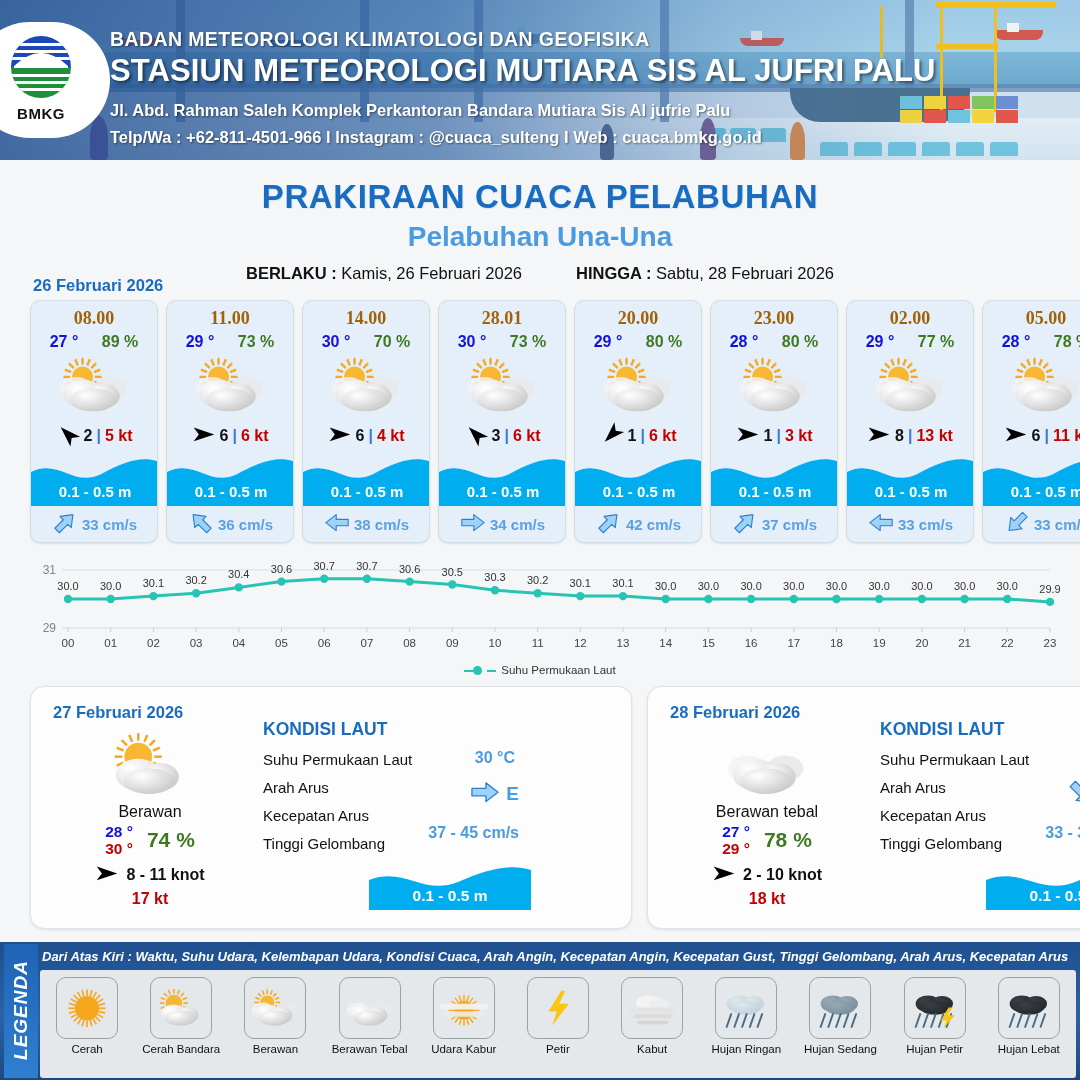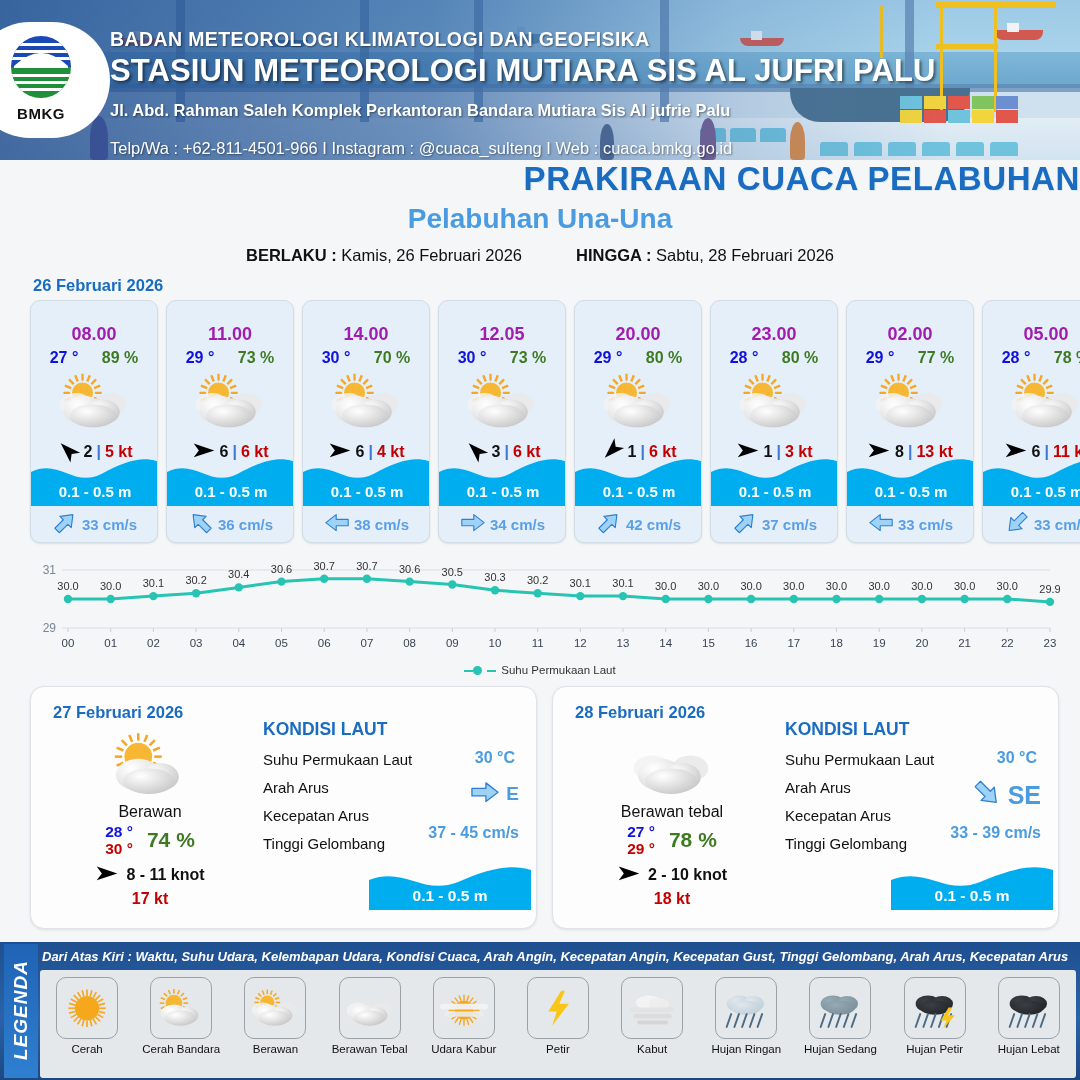--- a/index.html
+++ b/index.html
@@ -39,40 +39,40 @@
   .logo-badge { width:70px; height:70px; position:relative; }
   .logo-txt { font-size:15px; font-weight:bold; color:#111; letter-spacing:.5px; margin-top:1px; }
 
   .hdr-text { position:absolute; left:110px; top:28px; z-index:7; }
   .hdr-l1 { font-size:19.5px; font-weight:bold; color:#fff; letter-spacing:.4px;
             text-shadow:1px 1px 2px rgba(0,0,0,.45); }
   .hdr-l2 { font-size:31px; font-weight:bold; color:#fff; letter-spacing:.1px; margin-top:2px;
             text-shadow:2px 2px 3px rgba(0,0,0,.5); }
   .hdr-l3 { font-size:16.5px; font-weight:bold; color:#fff; margin-top:12px;
             text-shadow:1px 1px 2px rgba(0,0,0,.45); }
-  .hdr-l4 { font-size:16.5px; font-weight:normal; color:#fff; margin-top:19px;
+  .hdr-l4 { font-size:16.5px; font-weight:bold; color:#fff; margin-top:8px;
             text-shadow:1px 1px 2px rgba(0,0,0,.45); }
 
   
-  .title-main { text-align:right; font-size:33px; font-weight:bold; color:#1a6cc0;
-                letter-spacing:.6px; text-shadow:1px 1px 0 #dbe7f2; }
+  .title-main { text-align:center; font-size:33px; font-weight:bold; color:#1a6cc0;
+                letter-spacing:.6px; margin-top:18px; text-shadow:1px 1px 0 #dbe7f2; }
   .title-sub  { text-align:center; font-size:28px; font-weight:bold; color:#4a9be0; margin-top:5px; }
   .validity { display:flex; justify-content:center; gap:54px; margin-top:11px;
               font-size:16.5px; color:#111; }
   .validity b { font-weight:bold; }
 
   .day-label { position:absolute; left:33px; top:276px; font-size:16.5px;
                font-weight:bold; color:#1a6cc0; }
 
   
   .cards { position:absolute; left:30px; top:300px; display:flex; gap:8px; }
   .card { width:128px; height:243px; background:#e4effa; border:1px solid #d3dde6;
           border-radius:10px; position:relative; overflow:hidden;
           box-shadow:0 1px 2px rgba(0,0,0,.10); }
-  .c-time { text-align:center; font-size:18px; font-weight:bold; color:#a21caf; margin-top:23px; }
+  .c-time { text-align:center; font-size:18px; font-weight:bold; color:#a16207; margin-top:7px;font-family:Liberation Serif, serif; }
   .c-row  { display:flex; justify-content:space-around; align-items:baseline; margin-top:4px; padding:0 7px; }
   .c-temp { font-size:16px; font-weight:bold; color:#1111dd; }
   .c-hum  { font-size:16px; font-weight:bold; color:#3f7a22; }
   .c-icon { height:62px; display:flex; align-items:center; justify-content:center; margin-top:4px; }
   .c-wind { display:flex; align-items:center; justify-content:center; gap:4px; margin-top:8px; }
   .c-wdeg { font-size:16px; font-weight:bold; color:#111; }
   .c-sep  { color:#3b78d8; font-weight:bold; font-size:16px; }
   .c-gust { font-size:16px; font-weight:bold; color:#c40000; }
   .wave { position:absolute; left:0; bottom:36px; width:128px; height:56px; }
   .c-wave-txt { position:absolute; left:0; bottom:42px; width:128px; text-align:center;
@@ -85,21 +85,21 @@
   .chart { position:absolute; left:20px; top:556px; width:1040px; height:120px; }
   .legend-line { position:absolute; left:0; top:664px; width:1080px; text-align:center;
                  font-size:11.5px; color:#333; }
   .legend-line .dot { display:inline-block; width:9px; height:9px; background:#27c4b4;
                       border-radius:50%; margin-right:5px; vertical-align:middle; }
   .legend-line .bar { display:inline-block; width:9px; height:2px; background:#27c4b4;
                       vertical-align:middle; }
 
   
   .daily { position:absolute; left:30px; top:686px; display:flex; gap:15px; }
-  .dpanel { width:507px; height:243px; background:#fdfdfd; border:1px solid #dde3e8;
+  .dpanel { width:602px; height:243px; background:#fdfdfd; border:1px solid #dde3e8;
             border-radius:14px; position:relative; box-shadow:0 1px 3px rgba(0,0,0,.09); }
   .d-date { position:absolute; left:22px; top:16px; font-size:16.5px; font-weight:bold; color:#1a6cc0; }
   .d-left { position:absolute; left:14px; top:44px; width:210px; text-align:center; }
   .d-icon { height:68px; display:flex; align-items:center; justify-content:center; }
   .d-cond { font-size:16px; color:#111; margin-top:4px; }
   .d-temps{ display:flex; align-items:center; justify-content:center; gap:14px; margin-top:2px; }
   .d-tcol { display:flex; flex-direction:column; line-height:1.12; }
   .d-tmin { font-size:15.5px; font-weight:bold; color:#1111dd; }
   .d-tmax { font-size:15.5px; font-weight:bold; color:#c40000; }
   .d-hum  { font-size:21px; font-weight:bold; color:#3f7a22; }
@@ -437,21 +437,21 @@
         </svg></div>
     <div class="c-wave-txt">0.1 - 0.5 m</div>
     <div class="c-cur">
       <span><svg viewBox="0 0 30 24" width="24" height="19.2" style="transform:rotate(180deg)">
     <path d="M1 8 L16 8 L16 2 L29 12 L16 22 L16 16 L1 16 Z" fill="#9ed3f7" stroke="#2f7fd0" stroke-width="1.4" stroke-linejoin="round"></path>
           </svg></span>
       <span class="c-cur-txt">38 cm/s</span>
     </div>
     </div>
     <div class="card">
-    <div class="c-time">12.05</div>
+    <div class="c-time">28.01</div>
     <div class="c-row">
       <span class="c-temp">30 °</span>
       <span class="c-hum">73 %</span>
     </div>
     <div class="c-icon">
         <svg viewBox="0 0 90 66" width="86" height="63.06666666666667">
     <defs>
             <radialGradient id="g10" cx="35%" cy="30%" r="75%">
     <stop offset="0%" stop-color="#ffffff"></stop>
               <stop offset="100%" stop-color="#c9c9c9"></stop>

